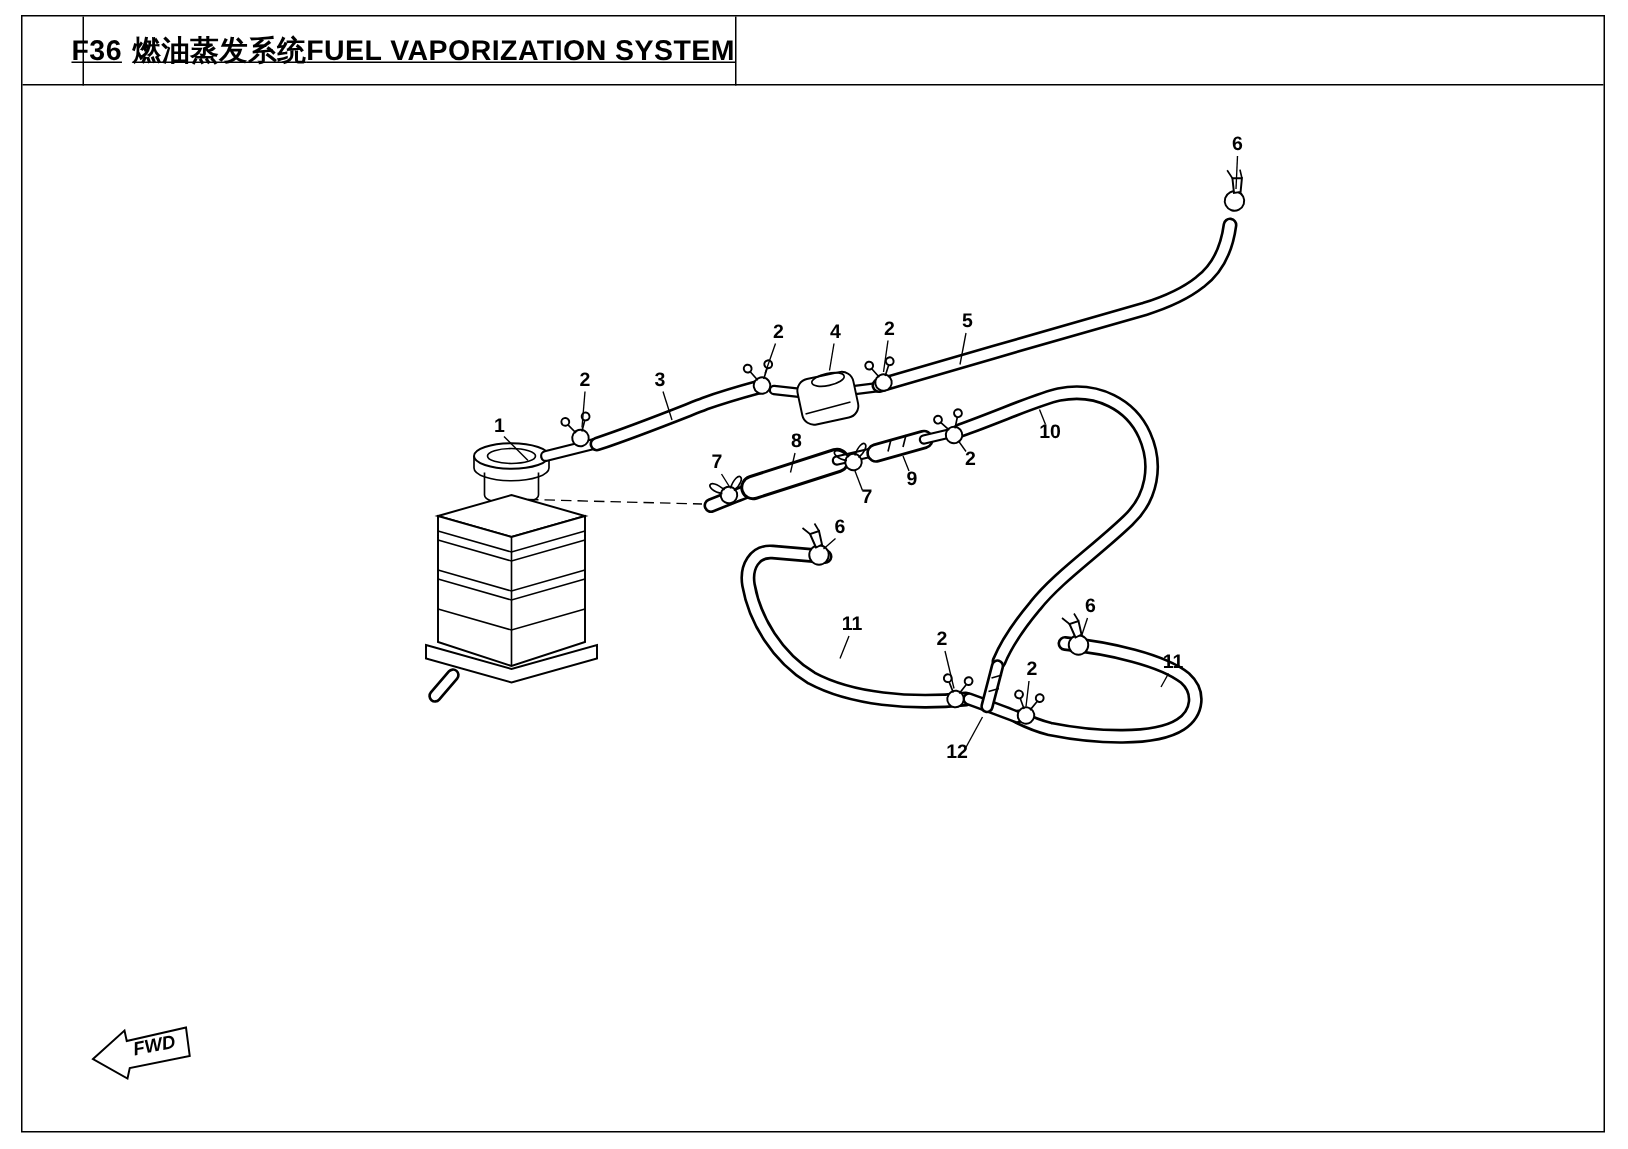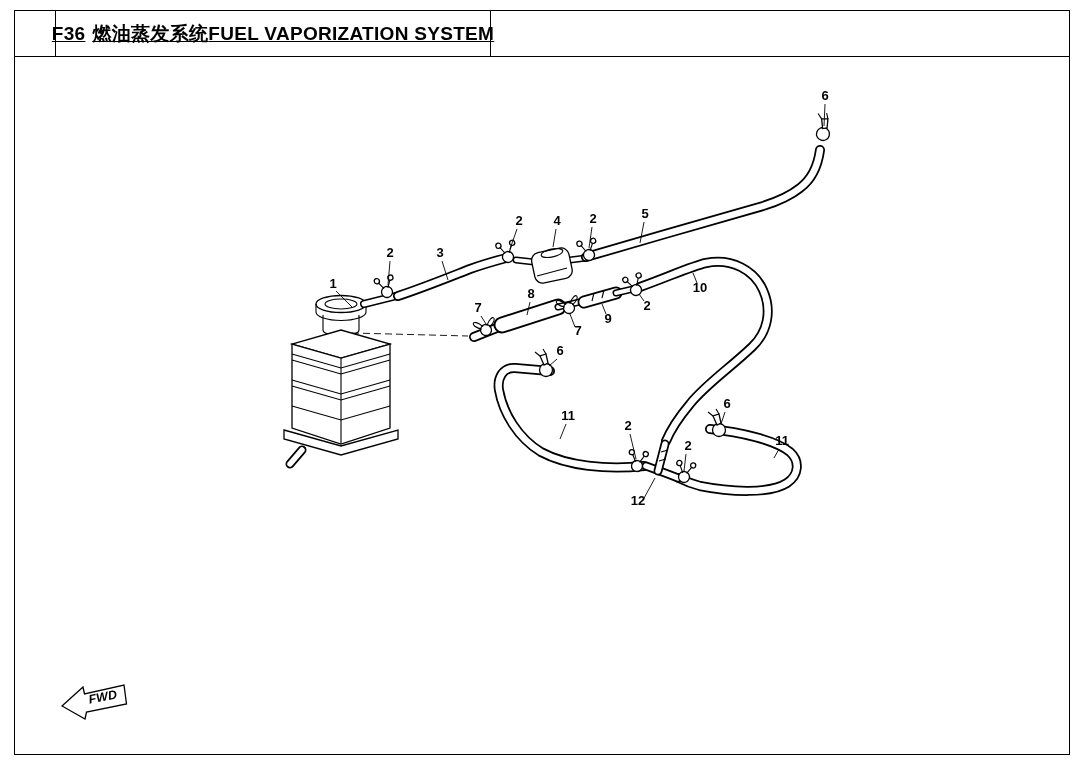--- a/index.html
+++ b/index.html
@@ -11,21 +11,21 @@
     position:absolute; left:14px; top:10px; width:1056px; height:745px;
     border:1.6px solid #000; box-sizing:border-box;
   }
   .header {
     position:absolute; left:0; top:0; width:100%; height:46px;
     border-bottom:1.6px solid #000; box-sizing:border-box;
   }
   .titlebox {
     position:absolute; left:40px; top:0; height:46px; width:436px;
     border-left:1.6px solid #000; border-right:1.6px solid #000;
-    box-sizing:border-box; display:flex; align-items:center; justify-content:center;
+    box-sizing:border-box; display:flex; align-items:center; justify-content:flex-end;
   }
   .title-text {
     font-weight:bold; font-size:19px; text-decoration:underline;
     letter-spacing:0.3px; white-space:nowrap; color:#000;
   }
   .title-text .code { margin-right:7px; }
   svg.diagram { position:absolute; left:0; top:0; width:1085px; height:766px; }
 
   .ol   { fill:#fff; stroke:#000; stroke-width:1.3; }
   .ln   { fill:none; stroke:#000; stroke-width:1.1; }

